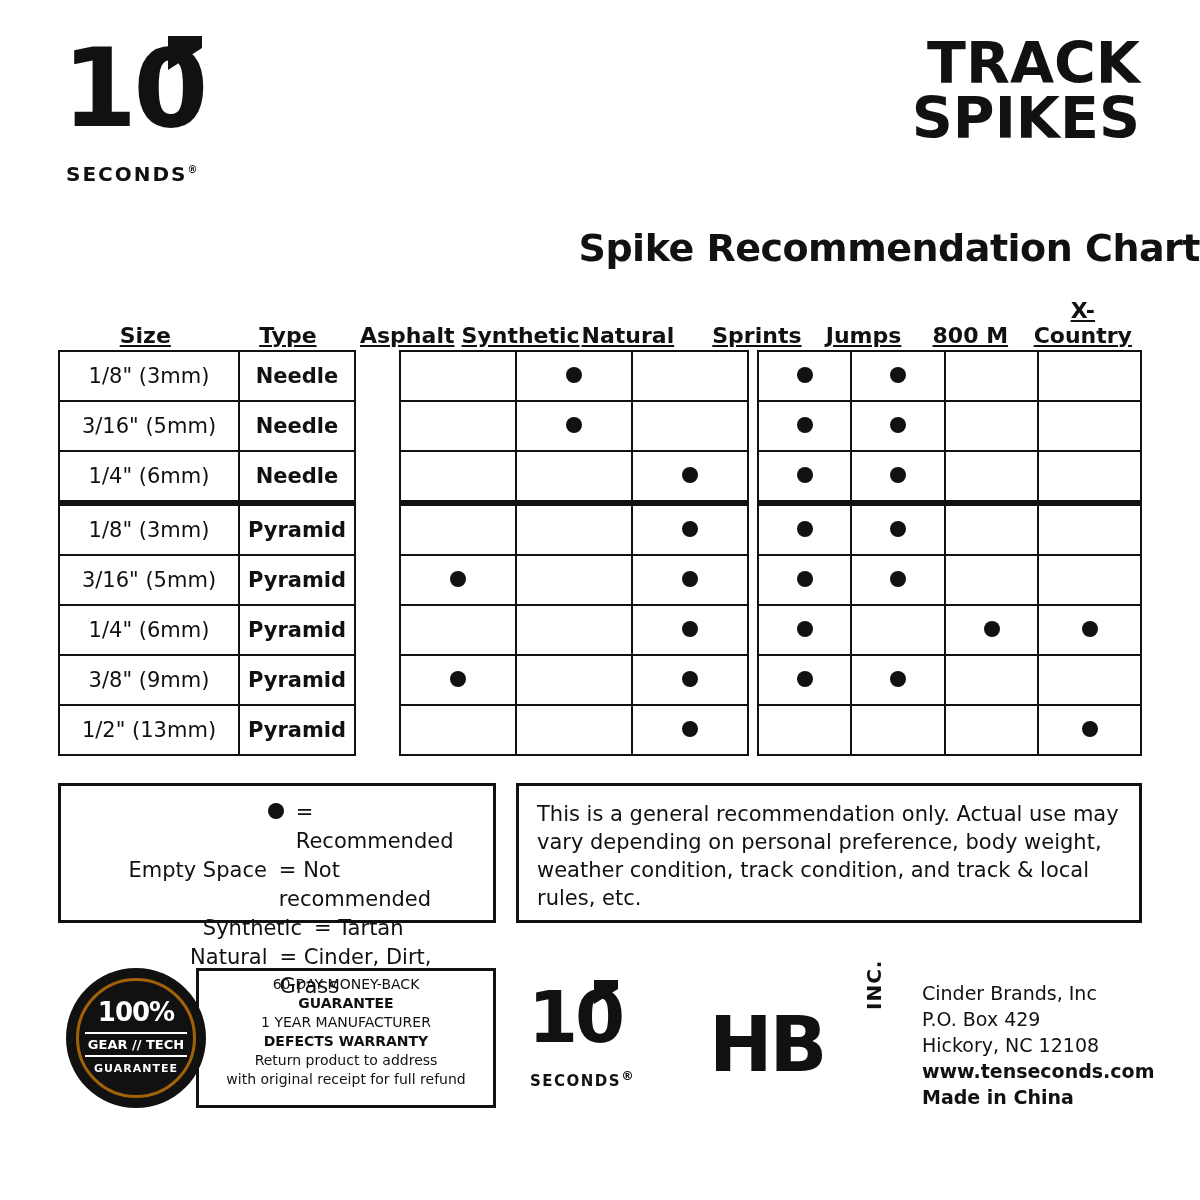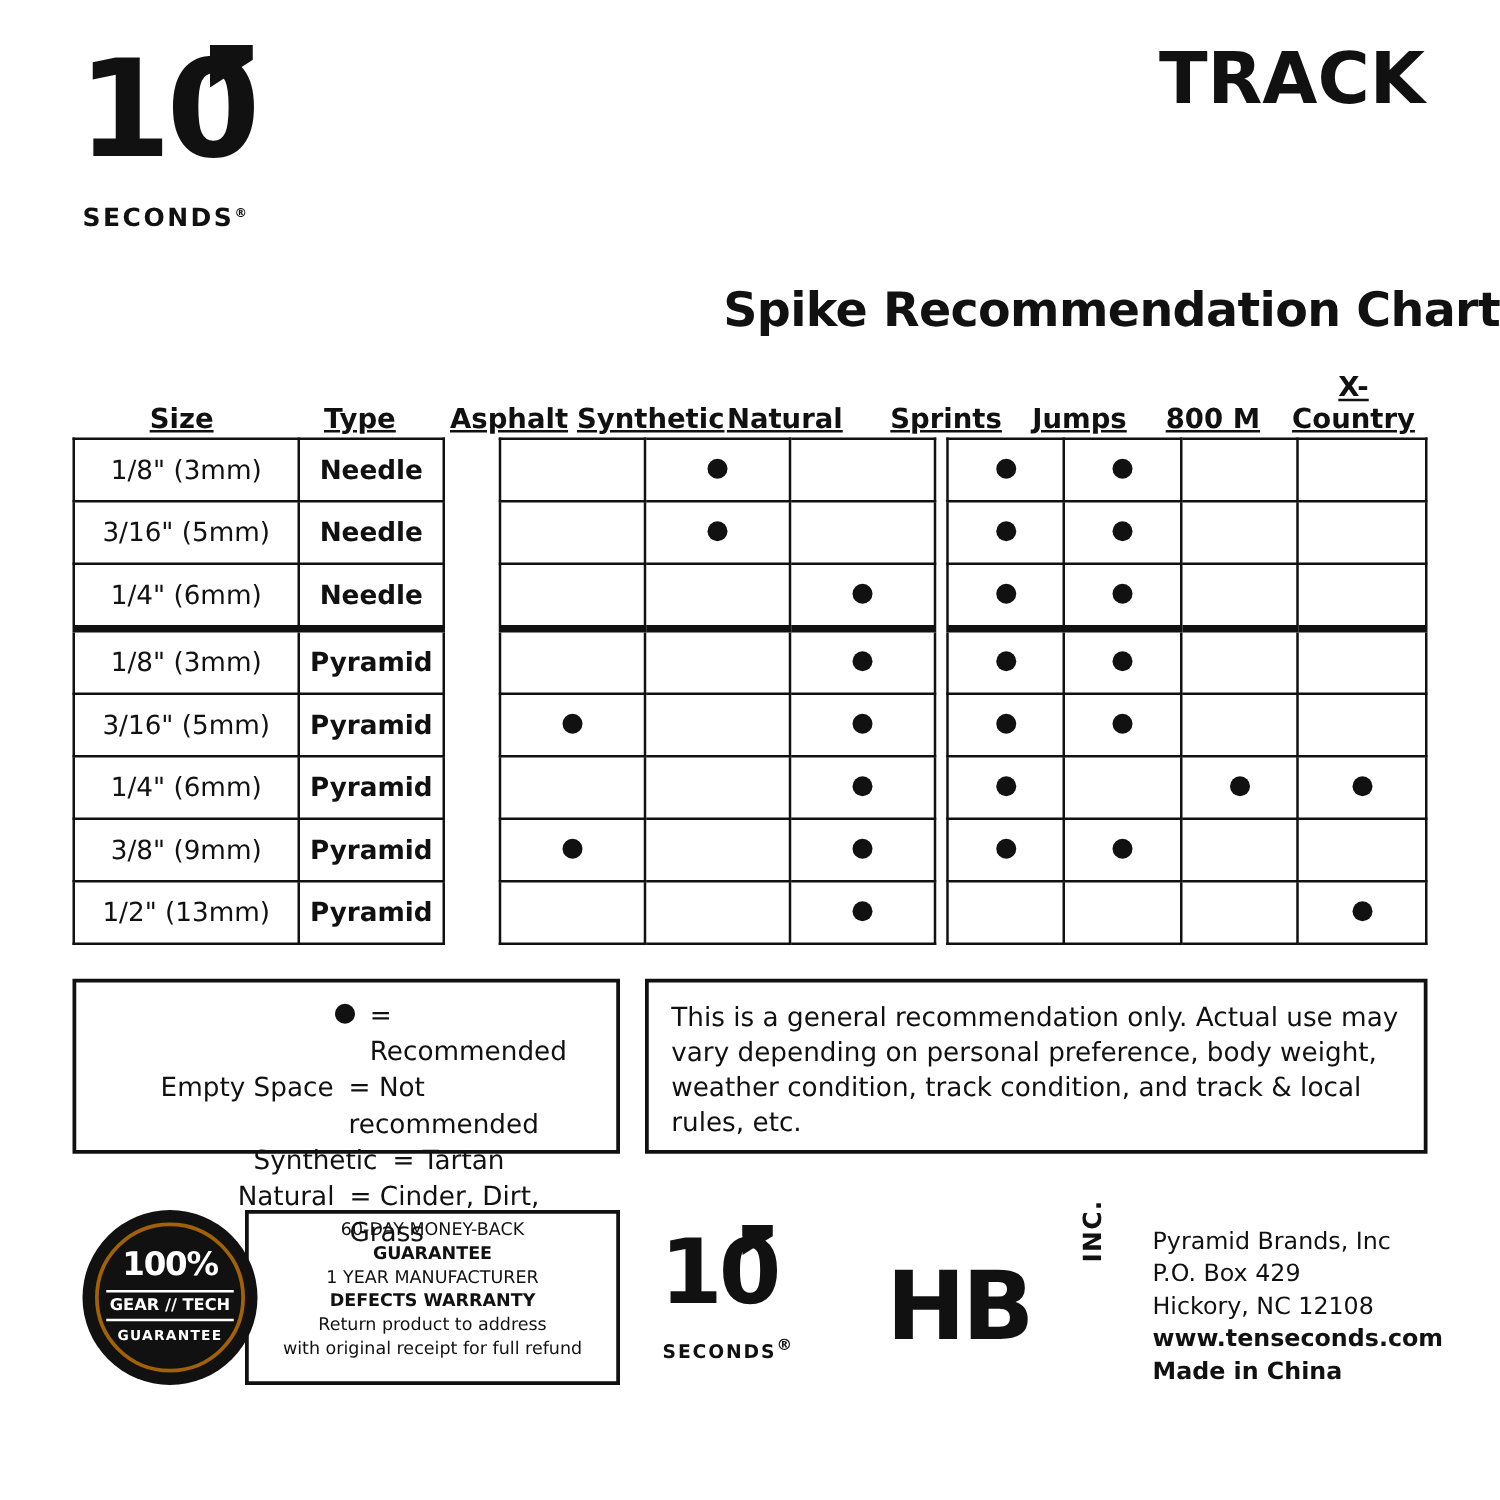--- a/index.html
+++ b/index.html
@@ -283,20 +283,21 @@
 <div class="page">
 
   <div class="brand-logo">
     <div class="logo-flag"></div>
     <div class="logo-10">10</div>
     <div class="logo-seconds"><span>SECONDS</span><sup>®</sup></div>
   </div>
 
   <div class="track-spikes">
     <div>TRACK</div>
+    <div>SPIKES</div>
   </div>
 
   <div class="chart-title">Spike Recommendation Chart</div>
 
   <div class="matrix">
     <div class="hdr">
       <div class="cell col-size">Size</div>
       <div class="cell col-type">Type</div>
       <div class="gap-a"></div>
       <div class="cell col-surface">Asphalt</div>
@@ -487,20 +488,20 @@
   <div class="footer-logo">
     <div class="f-logo-flag"></div>
     <div class="f-logo-10">10</div>
     <div class="f-logo-seconds"><span>SECONDS</span><sup>®</sup></div>
   </div>
 
   <div class="hb-logo">HB</div>
   <div class="hb-inc">INC.</div>
 
   <div class="addr">
-    <div>Pyramid Brands, Inc</div>
+    <div>Cinder Brands, Inc</div>
     <div>P.O. Box 429</div>
     <div>Hickory, NC 12108</div>
     <div class="bold">www.tenseconds.com</div>
     <div class="bold">Made in China</div>
   </div>
 
 </div>
 
 </body></html>

